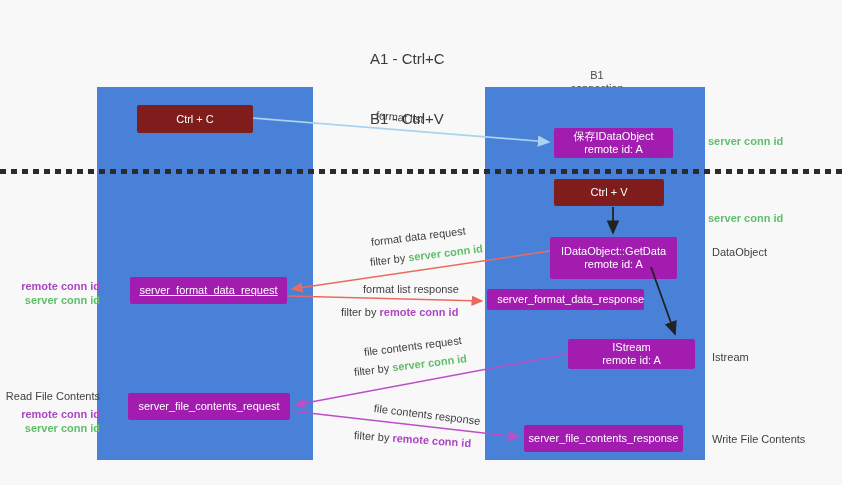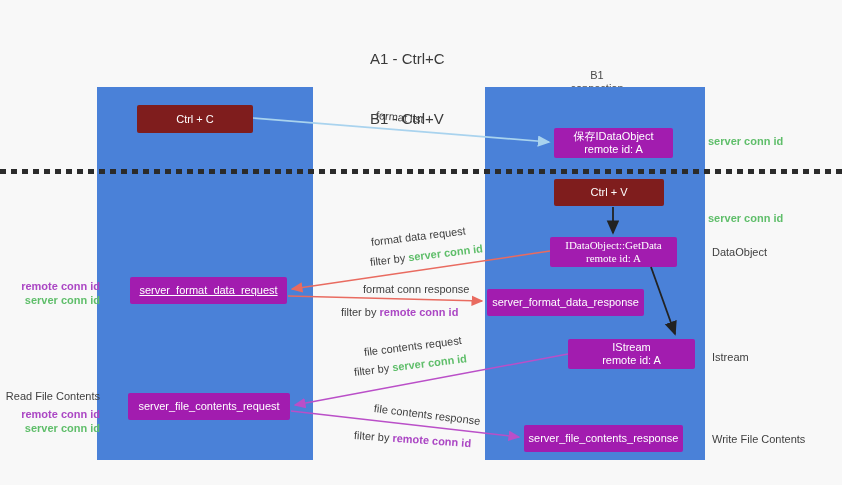--- a/index.html
+++ b/index.html
@@ -70,32 +70,32 @@
     <div>
       <div>保存IDataObject</div>
       <div>remote id: A</div>
     </div>
   </div>
 
   <div class="abs box green" style="left:554px;top:179px;width:110px;height:27px;">
     <span>Ctrl + V</span>
   </div>
 
-  <div class="abs box orange" style="left:550px;top:237px;width:127px;height:30px;font-family:Liberation Serif, serif;">
+  <div class="abs box orange" style="left:550px;top:237px;width:127px;height:42px;">
     <div>
       <div>IDataObject::GetData</div>
       <div>remote id: A</div>
     </div>
   </div>
 
   <div class="abs box orange" style="left:130px;top:277px;width:157px;height:27px;text-decoration:underline;">
     <span>server_format_data_request</span>
   </div>
 
-  <div class="abs box orange" style="left:487px;top:289px;width:157px;height:27px;">
+  <div class="abs box orange" style="left:487px;top:289px;width:157px;height:21px;justify-content:flex-end;">
     <span>server_format_data_response</span>
   </div>
 
   <div class="abs box orange" style="left:568px;top:339px;width:127px;height:30px;">
     <div>
       <div>IStream</div>
       <div>remote id: A</div>
     </div>
   </div>
 
@@ -129,21 +129,21 @@
     <line x1="288" y1="296" x2="482" y2="301" stroke="#e96b60" stroke-width="1.5" marker-end="url(#mRed)"></line>
     <line x1="568" y1="354" x2="295" y2="405" stroke="#ba4fc8" stroke-width="1.5" marker-end="url(#mPurple)"></line>
     <line x1="291" y1="411" x2="519" y2="437" stroke="#ba4fc8" stroke-width="1.5" marker-end="url(#mPurple)"></line>
   </svg>
 
   <div class="abs edge-label tilt-dn" style="left:376px;top:109px;">format list</div>
 
   <div class="abs edge-label tilt-up" style="left:371px;top:236px;">format data request</div>
   <div class="abs edge-label tilt-up" style="left:370px;top:256px;"><span>filter by </span><span class="green-text">server conn id</span></div>
 
-  <div class="abs edge-label" style="left:363px;top:283px;">format conn response</div>
+  <div class="abs edge-label" style="left:363px;top:283px;">format list response</div>
   <div class="abs edge-label" style="left:341px;top:306px;"><span>filter by </span><span class="purple-text">remote conn id</span></div>
 
   <div class="abs edge-label tilt-up" style="left:364px;top:346px;">file contents request</div>
   <div class="abs edge-label tilt-up" style="left:354px;top:366px;"><span>filter by </span><span class="green-text">server conn id</span></div>
 
   <div class="abs edge-label tilt-dn2" style="left:374px;top:402px;">file contents response</div>
   <div class="abs edge-label tilt-dn3" style="left:354px;top:429px;"><span>filter by </span><span class="purple-text">remote conn id</span></div>
 
   <div class="abs side-note green-text" style="left:708px;top:134px;">server conn id</div>
   <div class="abs side-note green-text" style="left:708px;top:211px;">server conn id</div>

